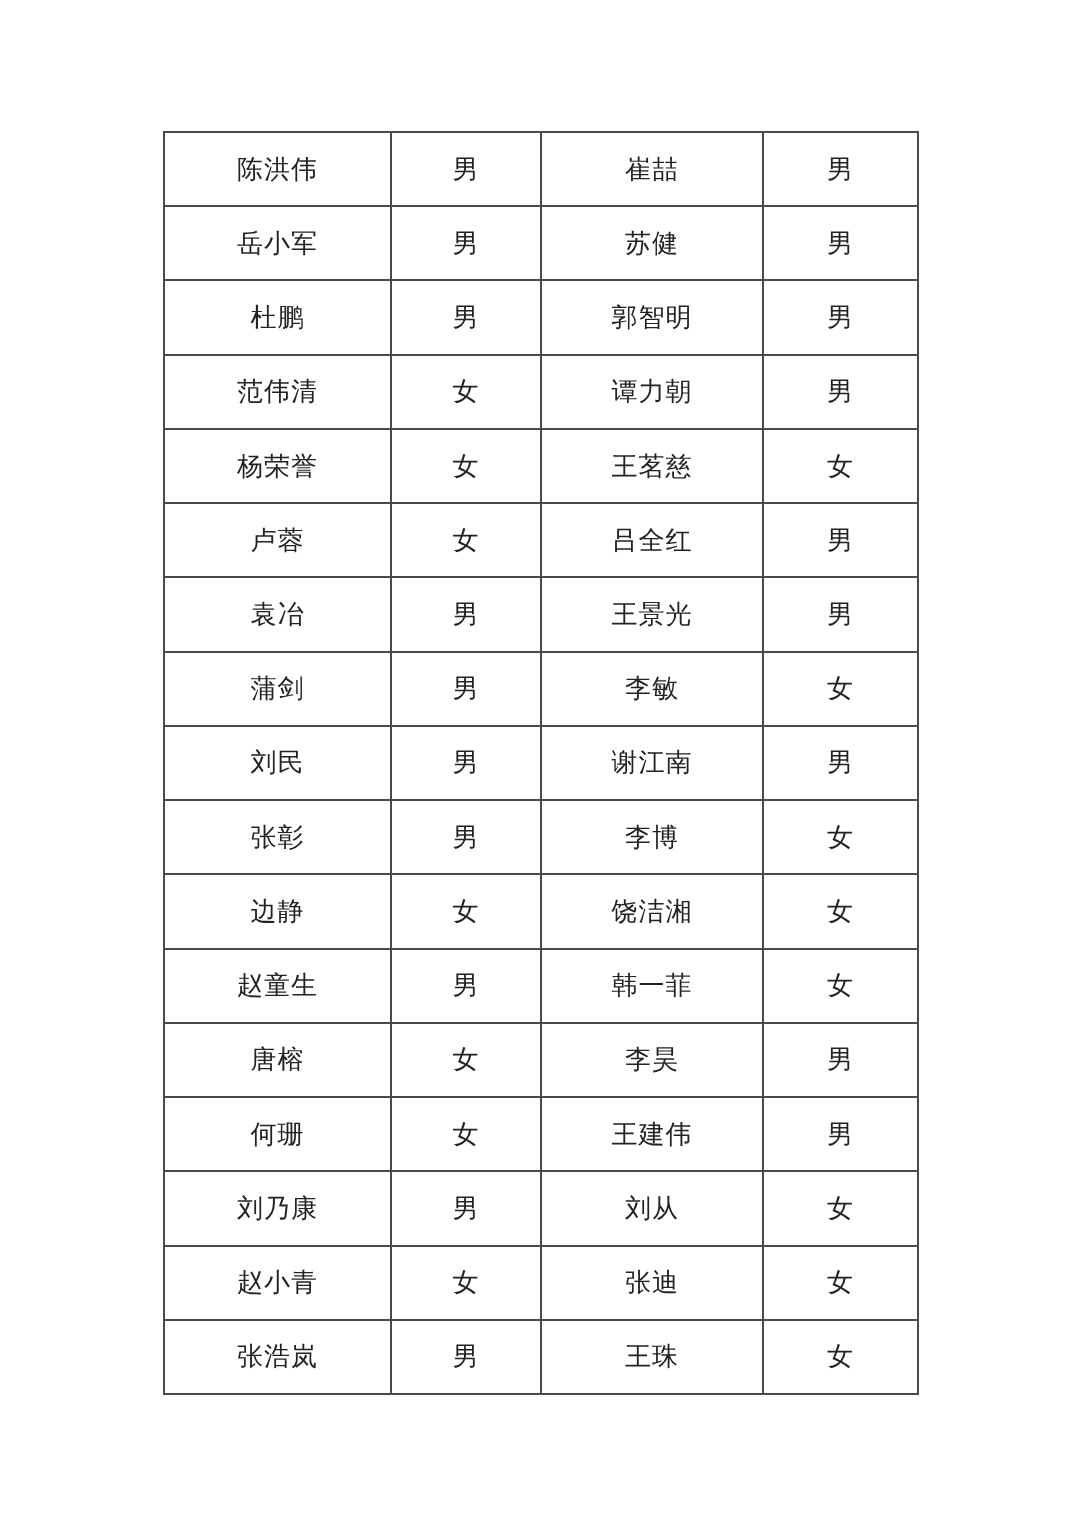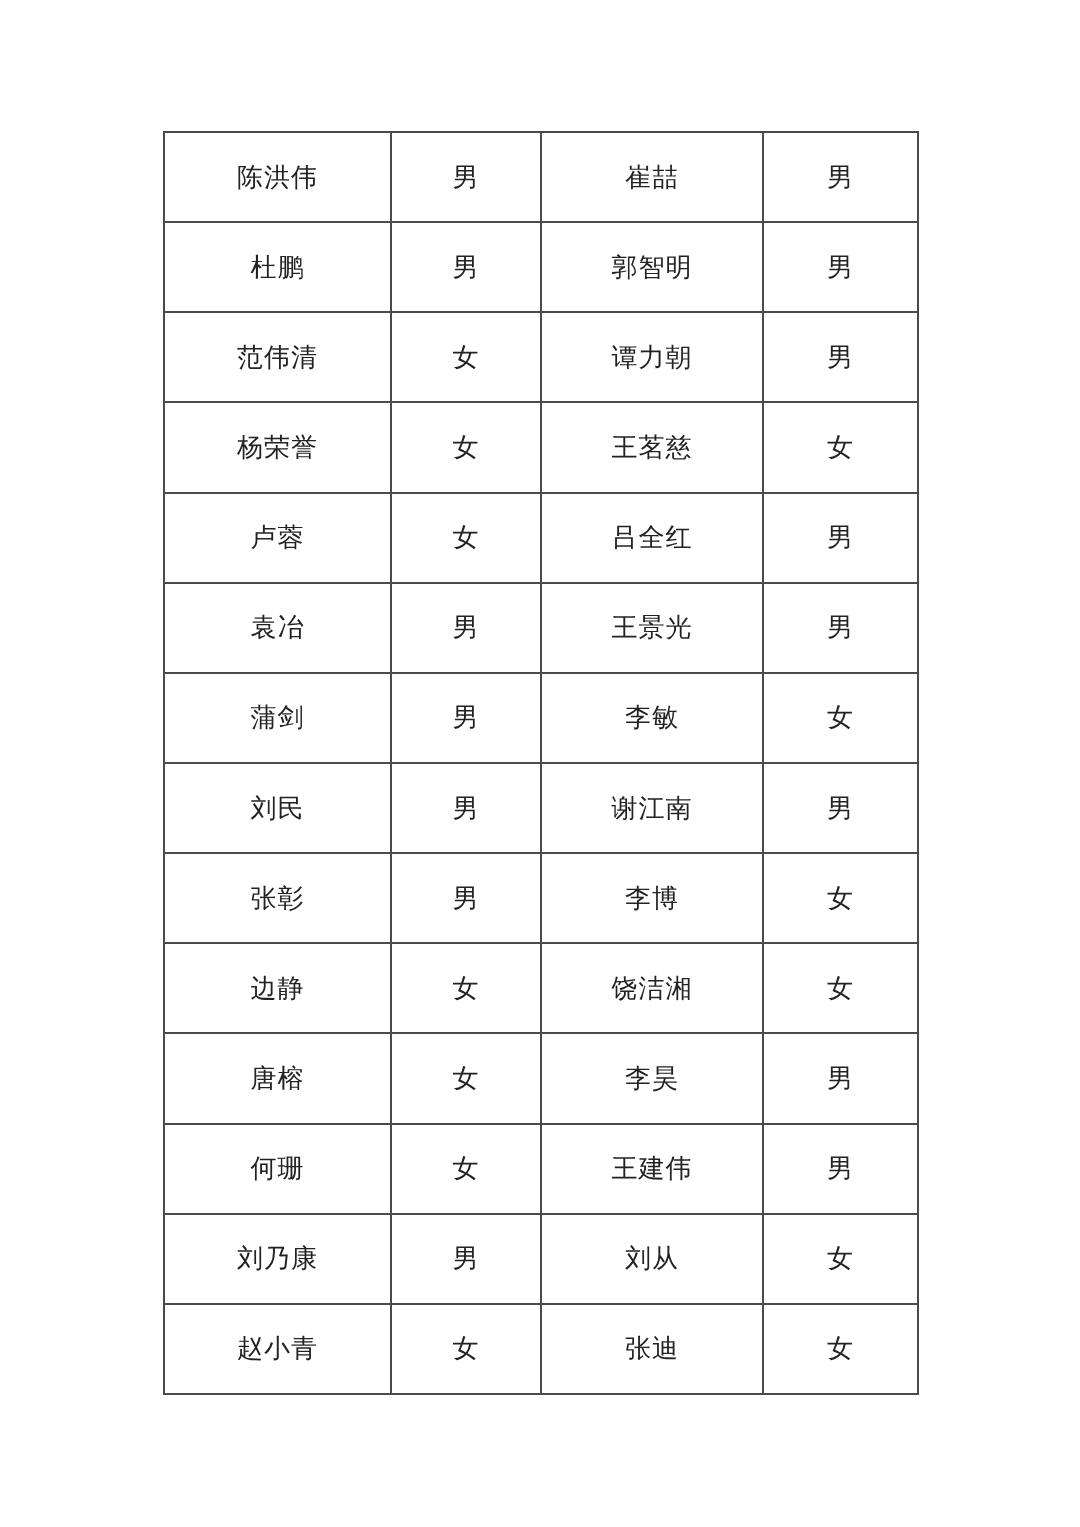--- a/index.html
+++ b/index.html
@@ -60,20 +60,26 @@
       <col class="c-gender2">
     </colgroup>
     <tbody>
   <tr>
     <td>陈洪伟</td>
     <td>男</td>
     <td>崔喆</td>
     <td>男</td>
   </tr>
 
+  <tr>
+    <td>岳小军</td>
+    <td>男</td>
+    <td>苏健</td>
+    <td>男</td>
+  </tr>
 
   <tr>
     <td>杜鹏</td>
     <td>男</td>
     <td>郭智明</td>
     <td>男</td>
   </tr>
 
 
 
@@ -127,20 +133,26 @@
     <td>女</td>
   </tr>
 
   <tr>
     <td>边静</td>
     <td>女</td>
     <td>饶洁湘</td>
     <td>女</td>
   </tr>
 
+  <tr>
+    <td>赵童生</td>
+    <td>男</td>
+    <td>韩一菲</td>
+    <td>女</td>
+  </tr>
 
 
   <tr>
     <td>唐榕</td>
     <td>女</td>
     <td>李昊</td>
     <td>男</td>
   </tr>
 
   <tr>
@@ -158,15 +170,21 @@
   </tr>
 
   <tr>
     <td>赵小青</td>
     <td>女</td>
     <td>张迪</td>
     <td>女</td>
   </tr>
 
 
+  <tr>
+    <td>张浩岚</td>
+    <td>男</td>
+    <td>王珠</td>
+    <td>女</td>
+  </tr>
 </tbody>
   </table>
 </div>
 
 </body></html>

